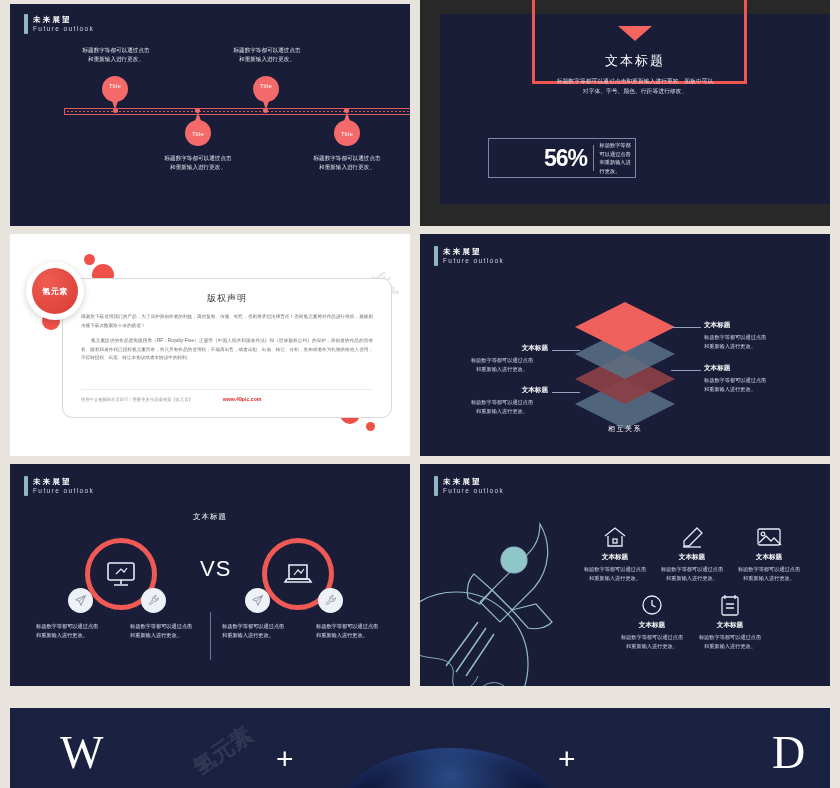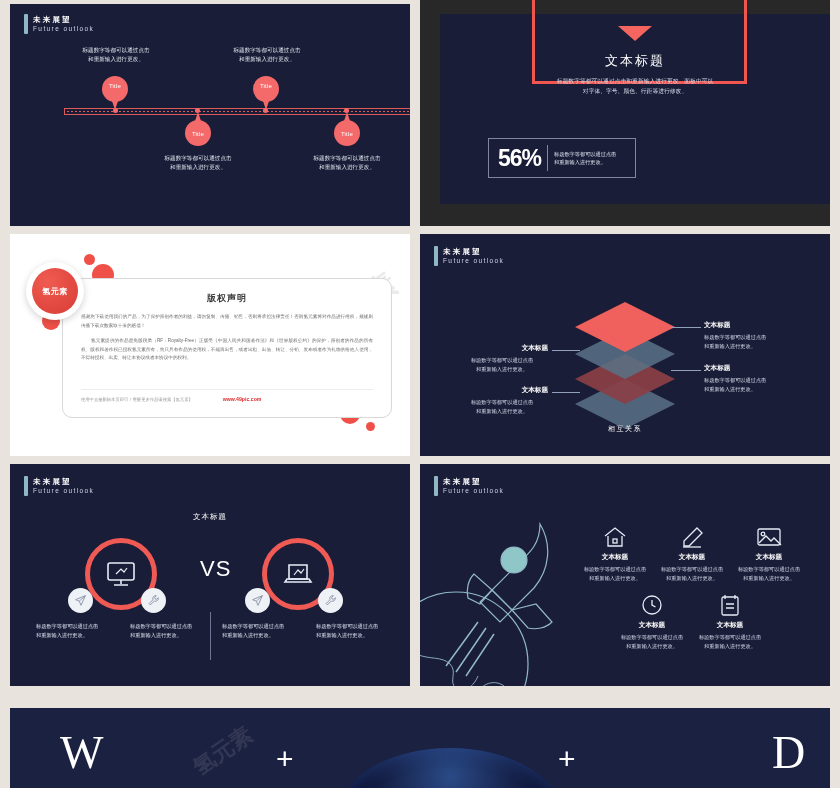--- a/index.html
+++ b/index.html
@@ -59,21 +59,21 @@
   .statbox .pct{ color:#ffffff; font-size:23px; font-weight:bold; padding:0 6px 0 9px;
                  letter-spacing:-1px;}
   .statbox .sep{ width:1px; height:26px; background:#7e86a4; }
   .statbox .txt{ color:#dfe4f1; font-size:5.2px; line-height:8.5px; padding-left:6px;}
 
   
   #s3{ left:10px; top:234px; width:400px; height:222px; background:#ffffff; }
   .cp-card{ position:absolute; left:52px; top:44px; width:330px; height:140px;
             border:1px solid #d8d8d8; border-radius:10px; background:#fff; }
   .cp-title{ position:absolute; left:0; right:0; top:13px; text-align:center;
-             color:#3a3a3a; font-size:9px; font-weight:bold; letter-spacing:1px;}
+             color:#3a3a3a; font-size:9px; font-weight:normal; letter-spacing:1px;}
   .cp-p{ position:absolute; left:18px; right:18px; color:#6a6a6a; font-size:4.6px;
          line-height:8.6px; text-align:justify;}
   .cp-p1{ top:34px; }
   .cp-p2{ top:58px; text-indent:10px;}
   .cp-foot{ position:absolute; left:18px; right:18px; top:110px; display:flex;
             align-items:center; gap:30px; border-top:1px solid #ececec; padding-top:6px;}
   .cp-foot .note{ color:#9a9a9a; font-size:4.3px;}
   .cp-foot .url{ color:#e02b2b; font-size:5.2px; font-weight:bold;}
   .badge{ position:absolute; left:26px; top:262px; width:58px; height:58px; border-radius:50%;
           background:#ffffff; box-shadow:0 2px 7px rgba(0,0,0,.18);
@@ -189,21 +189,21 @@
   <div class="slide dark-mat" id="s2">
     <div class="inner">
       <div class="redframe"></div>
       <div class="tri"></div>
       <div class="s2-title">文本标题</div>
       <div class="s2-sub">
         <span>标题数字等都可以通过点击和重新输入进行更改。面板中可以</span><br>
         <span>对字体、字号、颜色、行距等进行修改。</span>
       </div>
 
-      <div class="statbox" style="left:48px;">
+      <div class="statbox" style="left:48px;padding-left:46px;">
         <span class="pct">56%</span>
         <span class="sep"></span>
         <span class="txt">
           <span>标题数字等都可以通过点击</span><br>
           <span>和重新输入进行更改。</span>
         </span>
       </div>
 
     </div>
   </div>

